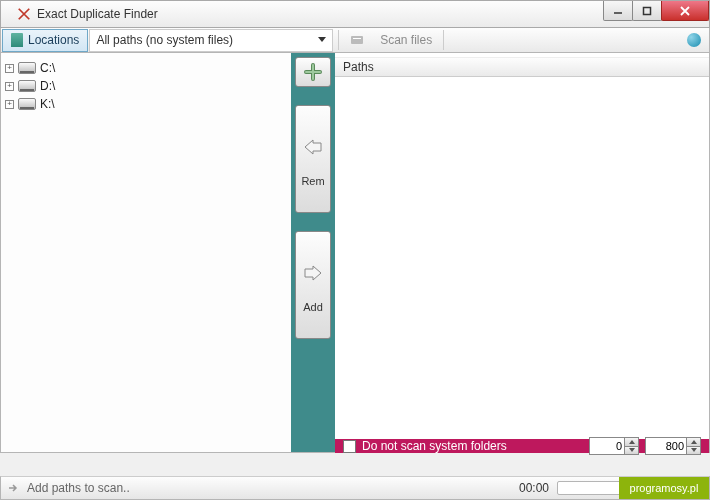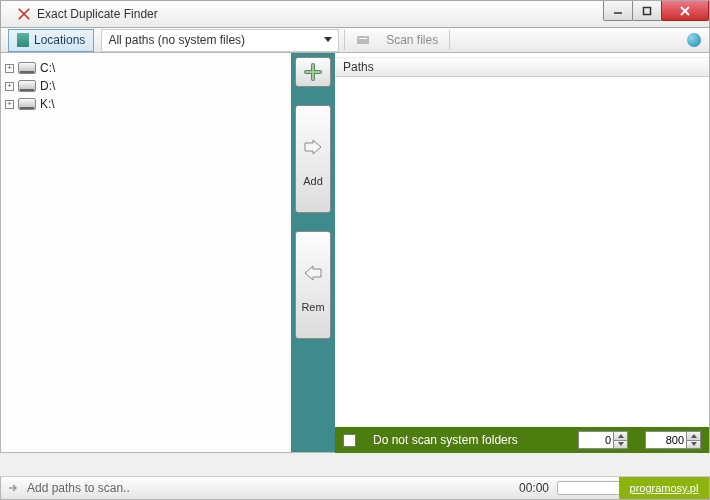--- a/index.html
+++ b/index.html
@@ -9,21 +9,21 @@
 .titlebar { height: 28px; background: linear-gradient(#fdfdfd,#ebebeb); border: 1px solid #a9a9a9; display: flex; align-items: center; padding-left: 16px; position: relative; }
 .titlebar-icon { width: 14px; height: 14px; margin-right: 6px; }
 .titlebar-text { font-size: 12px; color: #333; }
 .win-buttons { position: absolute; right: 0; top: 0; display: flex; height: 20px; }
 .win-btn { width: 30px; height: 20px; display: flex; align-items: center; justify-content: center; border: 1px solid #888; border-top: none; background: linear-gradient(#f7f7f7,#dcdcdc); border-radius: 0 0 2px 2px; margin-left: -1px; font-size: 10px; color: #333; }
 .win-btn.close { width: 48px; background: linear-gradient(#e78,#c9302c); color: #fff; border-color: #a02622; }
 .win-btn.close svg { stroke: #fff; }
 
 
 .toolbar { height: 25px; background: linear-gradient(#fdfdfd,#e9e9e9); border: 1px solid #b5b5b5; border-top: none; display: flex; align-items: center; font-size: 12px; }
-.tb-locations { height: 23px; display: flex; align-items: center; padding: 4px 8px; border: 1px solid #6fa8c8; background: linear-gradient(#eaf3fa,#d2e6f4); margin: 0 7px; color: #1a3d5a; }
+.tb-locations { height: 23px; display: flex; align-items: center; padding: 4px 8px; border: 1px solid #6fa8c8; background: linear-gradient(#eaf3fa,#d2e6f4); margin: 0 1px; color: #1a3d5a; }
 .tb-loc-icon { width: 12px; height: 14px; background: linear-gradient(#5fb3a0,#2e8b7a); margin-right: 5px; border-radius: 1px 1px 0 0; }
 .tb-dropdown { flex: 1; height: 23px; border: 1px solid #ccc; display: flex; align-items: center; padding: 0 6px; background: #fff; position: relative; color: #333; }
 .tb-dropdown-arrow { position: absolute; right: 6px; }
 .tb-sep { width: 1px; height: 20px; background: #ccc; margin: 0 5px; }
 .tb-action { display: flex; align-items: center; gap: 16px; padding: 0 6px; color: #8c8c8c; height: 34px; }
 .tb-help { width: 14px; height: 14px; border-radius: 50%; background: radial-gradient(circle at 30% 30%, #8fd4e8, #1a8db0); margin: 0 8px; }
 
 
 .main { display: flex; height: 400px; border: 1px solid #b5b5b5; border-top: none; background: #fff; }
 
@@ -41,37 +41,37 @@
 .cbtn.plus { height: 30px; }
 .cbtn.tall { height: 108px; margin-top: 18px; gap: 20px; padding-top: 8px; }
 .cbtn svg { display: block; }
 
 
 .right { flex: 1; display: flex; flex-direction: column; }
 .paths-header { height: 20px; background: linear-gradient(#fdfdfd,#eaeaea); border-bottom: 1px solid #ccc; border-top: 1px solid #eee; display: flex; align-items: center; padding: 0 8px; font-size: 12px; color: #333; margin-top: 4px; }
 .paths-body { flex: 1; background: #fff; }
 
 
-.bottom-teal { height: 26px; background: #4d7c0f; display: flex; align-items: center; padding: 0 8px; gap: 17px; color: #fff; font-size: 12px; margin-left: 334px; position: absolute; bottom: 47px; right: 1px; left: 0; }
+.bottom-teal { height: 14px; background: #be185d; display: flex; align-items: center; padding: 0 8px; gap: 6px; color: #fff; font-size: 12px; margin-left: 334px; position: absolute; bottom: 47px; right: 1px; left: 0; }
 .bottom-teal { margin-left: 0; left: 335px; }
 .chk { width: 13px; height: 13px; background: #fff; border: 1px solid #777; }
 .spinner { width: 50px; height: 18px; background: #fff; border: 1px solid #888; display: flex; align-items: center; color: #000; }
 .spinner-val { flex: 1; text-align: right; padding-right: 2px; font-size: 11px; }
 .spinner-btns { width: 14px; height: 100%; display: flex; flex-direction: column; }
 .sp-btn { flex: 1; background: linear-gradient(#f5f5f5,#d5d5d5); border-left: 1px solid #888; display: flex; align-items: center; justify-content: center; }
 .sp-btn:first-child { border-bottom: 1px solid #888; }
 .bottom-teal .spacer { flex: 1; }
 
 
 .status { position: absolute; bottom: 0; left: 0; right: 0; height: 24px; background: linear-gradient(#fdfdfd,#e6e6e6); border: 1px solid #b5b5b5; border-top: 1px solid #ccc; display: flex; align-items: center; font-size: 12px; color: #666; padding: 0 6px; gap: 8px; }
 .status-icon { color: #888; }
 .status-text { flex: 0 0 auto; }
 .status-time { margin-left: auto; color: #333; }
 .progress { width: 146px; height: 14px; border: 1px solid #b5b5b5; background: #fff; border-radius: 2px; }
-.watermark { position: absolute; right: 1px; bottom: 1px; width: 90px; height: 22px; background: #8db40c; color: #fff; font-size: 11px; display: flex; align-items: center; justify-content: center; text-decoration: underline; }
+.watermark { position: absolute; right: 1px; bottom: 1px; width: 90px; height: 22px; background: #8db40c; color: #fff; font-size: 11px; display: flex; align-items: center; justify-content: center; }
 </style>
 </head>
 <body>
 
 <div class="titlebar">
   <svg class="titlebar-icon" viewBox="0 0 16 16">
       <path d="M2 2 L14 14 M14 2 L2 14" stroke="#c0392b" stroke-width="2"></path>
     </svg>
   <span class="titlebar-text">Exact Duplicate Finder</span>
   <div class="win-buttons">
@@ -139,29 +139,29 @@
 
   <div class="center">
     <div class="cbtn plus">
       <svg width="18" height="18" viewBox="0 0 18 18">
           <path d="M9 2 V16 M2 9 H16" stroke="#5a8a5a" stroke-width="4" stroke-linecap="round"></path>
           <path d="M9 2 V16 M2 9 H16" stroke="#9ec99e" stroke-width="2" stroke-linecap="round"></path>
         </svg>
     </div>
     <div class="cbtn tall">
       <svg width="20" height="16" viewBox="0 0 20 16">
-          <path d="M2 4 H10 V1 L18 8 L10 15 V12 H2 Z" fill="#f5f5f5" stroke="#888" stroke-width="1"></path>
-        </svg>
-      <span>Add</span>
+          <path d="M18 4 H10 V1 L2 8 L10 15 V12 H18 Z" fill="#f5f5f5" stroke="#888" stroke-width="1"></path>
+        </svg>
+      <span>Rem</span>
     </div>
     <div class="cbtn tall">
       <svg width="20" height="16" viewBox="0 0 20 16">
-          <path d="M18 4 H10 V1 L2 8 L10 15 V12 H18 Z" fill="#f5f5f5" stroke="#888" stroke-width="1"></path>
-        </svg>
-      <span>Rem</span>
+          <path d="M2 4 H10 V1 L18 8 L10 15 V12 H2 Z" fill="#f5f5f5" stroke="#888" stroke-width="1"></path>
+        </svg>
+      <span>Add</span>
     </div>
   </div>
 
   <div class="right">
     <div class="paths-header">
       <span>Paths</span>
     </div>
     <div class="paths-body"></div>
   </div>
 </div>

